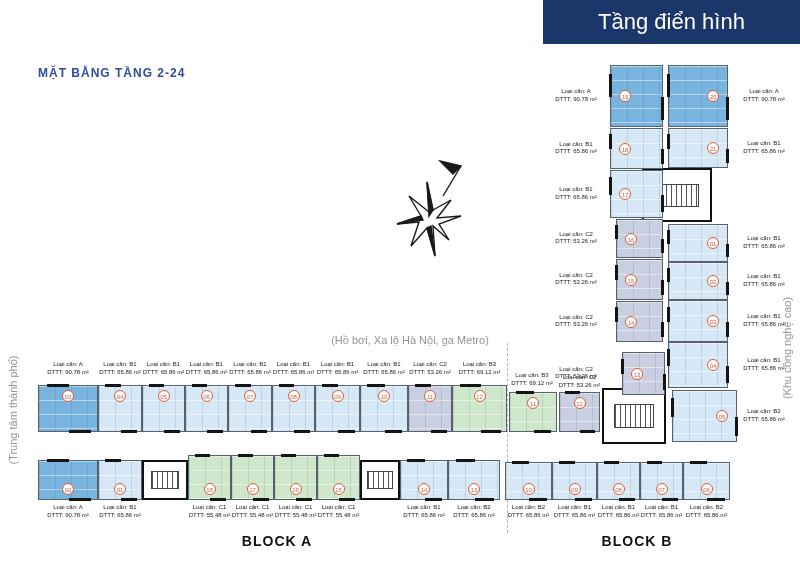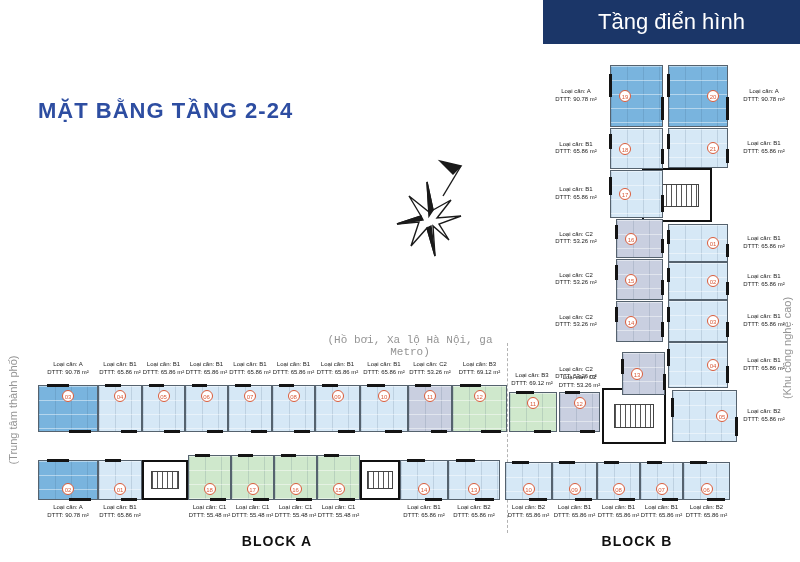--- a/index.html
+++ b/index.html
@@ -2,22 +2,22 @@
 <html style="--badge: #d95b3a;"><head>
 <meta charset="utf-8">
 <style>
   html,body{margin:0;padding:0}
   body{width:800px;height:562px;background:#ffffff;position:relative;overflow:hidden;
        font-family:"Liberation Sans",sans-serif;}
   #plan{position:absolute;left:0;top:0;width:800px;height:562px}
 
   .banner{position:absolute;left:543px;top:0;width:257px;height:44px;display:flex;
           align-items:center;justify-content:center;color:#fff;font-size:22px;}
-  .page-title{position:absolute;left:38px;top:66px;font-size:22px;font-weight:bold;
-          letter-spacing:1px;margin-top:32px;}
+  .page-title{position:absolute;left:38px;top:66px;font-size:12px;font-weight:bold;
+          letter-spacing:1px;}
 
   .note{position:absolute;font-size:11px;text-align:center;}
   .note-left{left:-52px;top:404px;width:130px;transform:rotate(-90deg);}
   .note-right{left:722px;top:342px;width:130px;transform:rotate(-90deg);}
   .note-center{left:320px;top:334px;width:180px;}
   .note-bottom{left:330px;top:540px;width:180px;}
   .block-name{position:absolute;font-size:14px;font-weight:bold;letter-spacing:1px;
           color:#101010;text-align:center;width:80px;top:533px;}
 
   .divider{position:absolute;left:507px;top:343px;height:190px;border-left:1px dashed #b3b3b3;}
@@ -53,21 +53,21 @@
 <div id="plan">
 
   <div class="banner" style="background: rgb(27, 54, 104);">
     <span>Tầng điển hình</span>
   </div>
 
   <div class="page-title" style="color: rgb(45, 77, 161);">MẶT BẰNG TẦNG 2-24</div>
 
   <div class="note note-left" style="color: rgb(148, 148, 148);">(Trung tâm thành phố)</div>
   <div class="note note-right" style="color: rgb(148, 148, 148);">(Khu công nghệ cao)</div>
-  <div class="note note-center" style="color: rgb(148, 148, 148); font-family: Liberation Mono, monospace;">(Hồ bơi, Xa lộ Hà Nội, ga Metro)</div>
+  <div class="note note-center" style="color: rgb(148, 148, 148);">(Hồ bơi, Xa lộ Hà Nội, ga Metro)</div>
 
   <div class="block-name" style="left:237px">BLOCK A</div>
   <div class="block-name" style="left:597px">BLOCK B</div>
 
   <div class="divider"></div>
 
   <svg style="position:absolute;left:383px;top:156px" width="100" height="110" viewBox="0 0 100 110">
     <g fill="none" stroke="#1a1a1a" stroke-width="1.4" stroke-linejoin="miter">
       <line x1="60" y1="40" x2="78" y2="10"></line>
       <polygon points="78,10 57,5 70,18" fill="#1a1a1a"></polygon>

